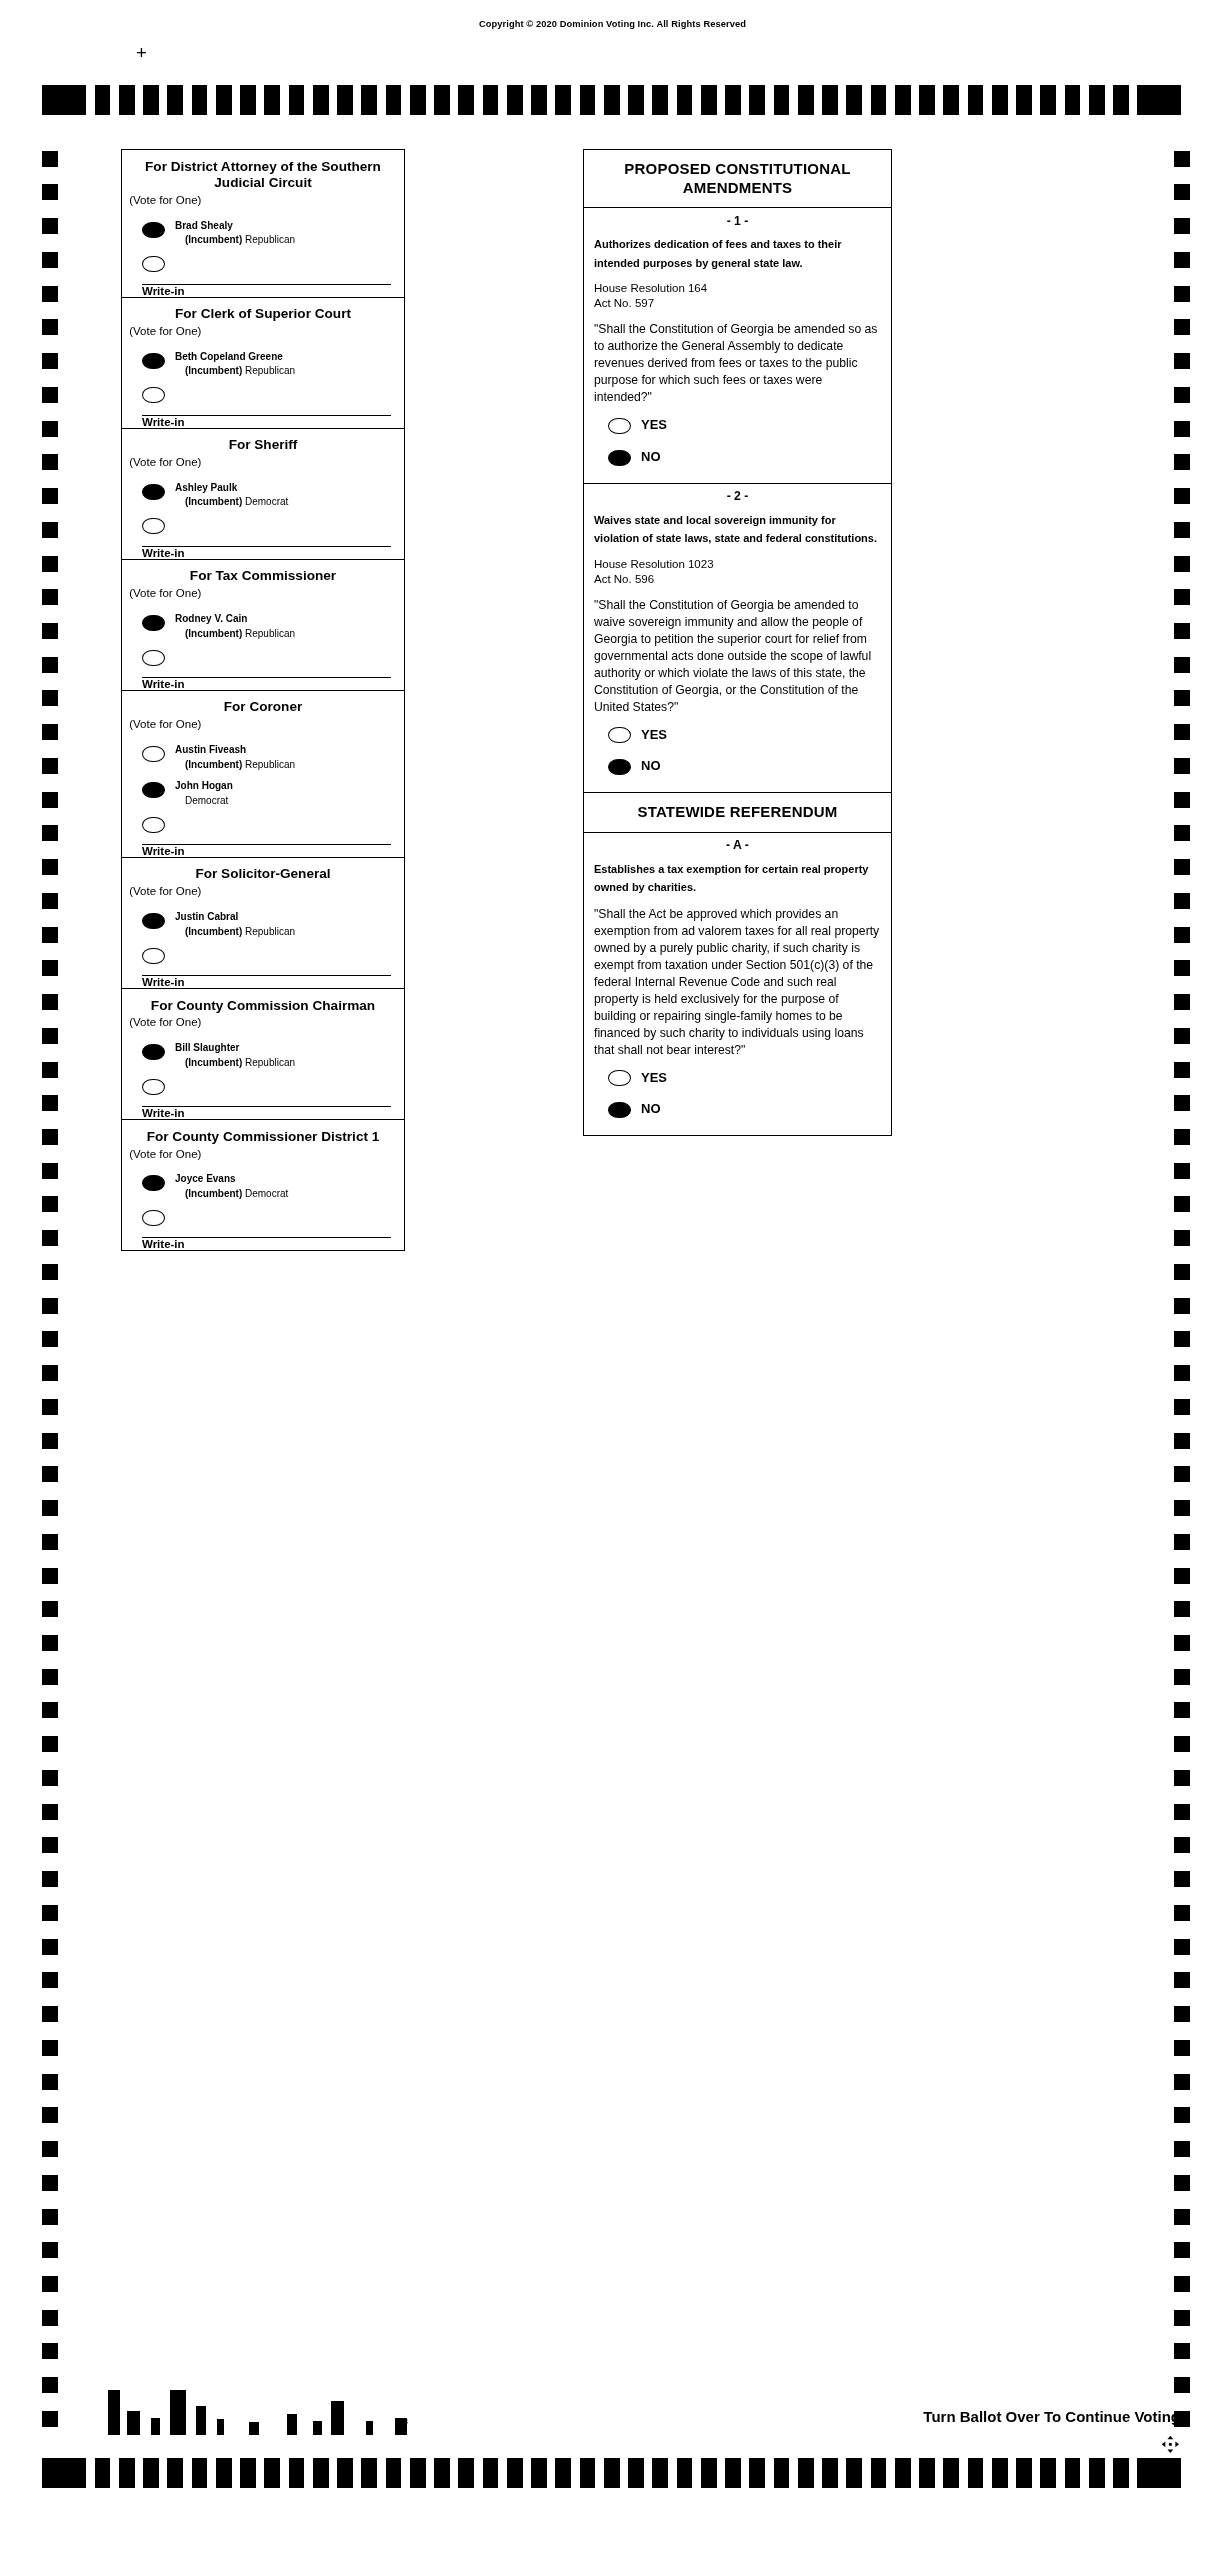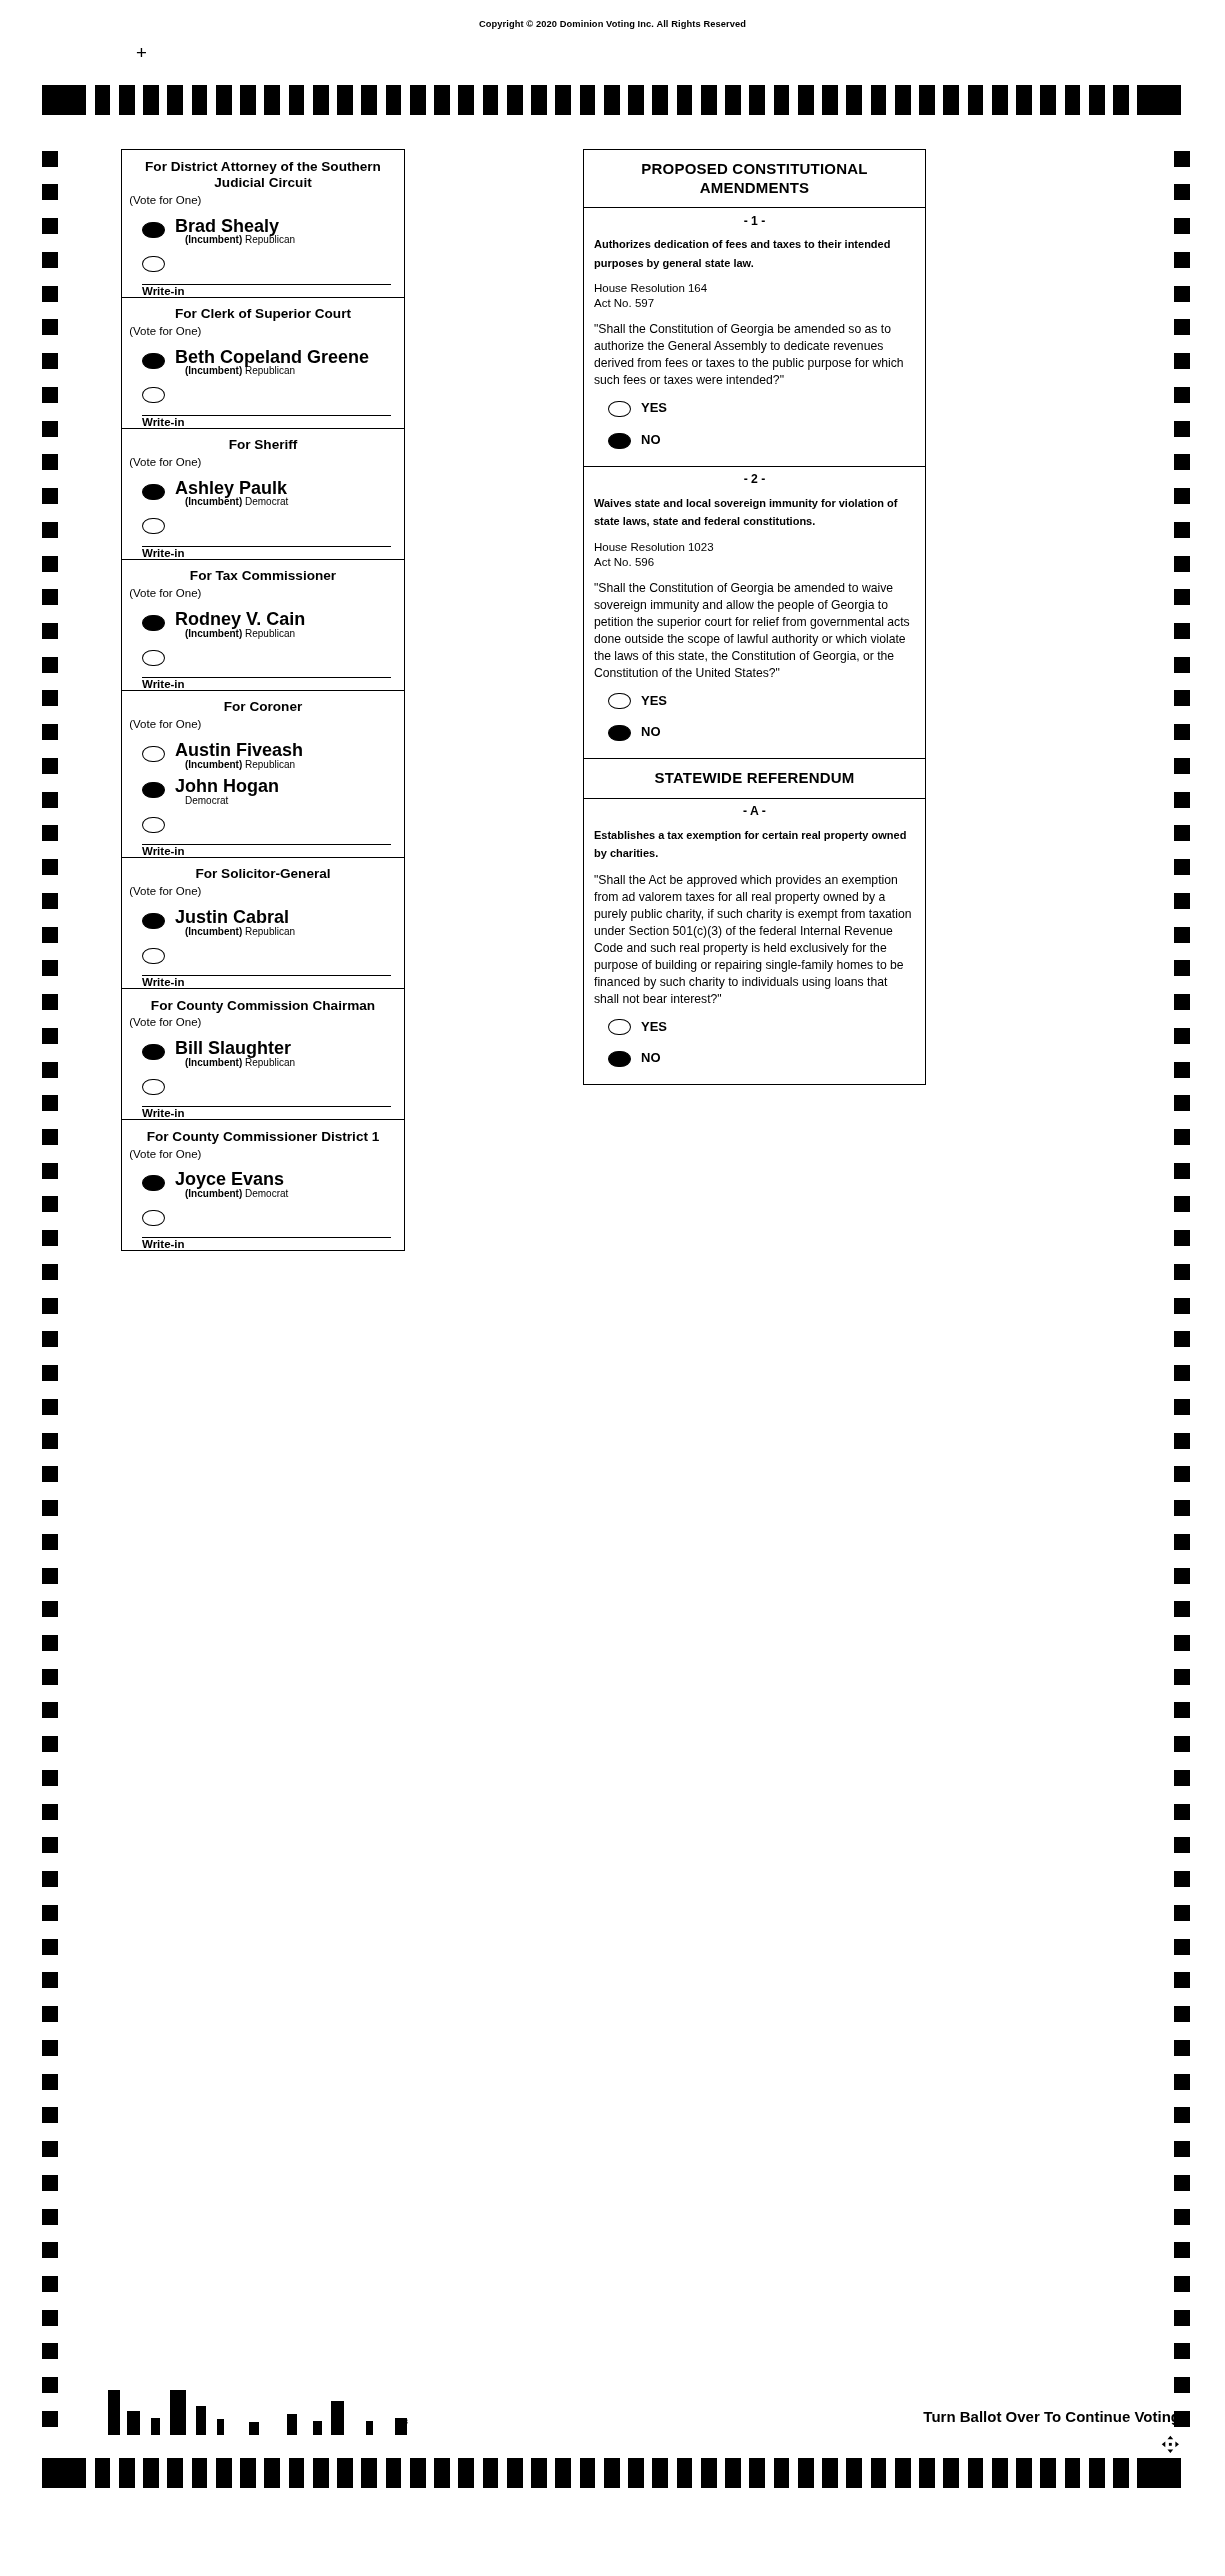--- a/index.html
+++ b/index.html
@@ -66,21 +66,21 @@
     position: absolute;
     top: 149px;
     left: 121px;
     width: 718px;
   }
   .col {
     position: absolute;
     top: 0;
   }
   .col-left { left: 0; width: 284px; }
-  .col-right { left: 462px; width: 343px; }
+  .col-right { left: 462px; width: 309px; }
 
   .contest {
     border: 1.4px solid #000;
     border-bottom: none;
     box-sizing: border-box;
     padding: 0;
   }
   .contest:last-child { border-bottom: 1.4px solid #000; }
 
   .contest-head {
@@ -110,21 +110,21 @@
     top: 7.2px;
     width: 23px;
     height: 16px;
     border: 1.4px solid #000;
     border-radius: 11.5px / 8.6px;
     box-sizing: border-box;
     background: #fff;
   }
   .oval.filled { background: #000; }
   .cand-name {
-    font-size: 18px;
+    font-size: 10px;
     font-weight: bold;
     line-height: 14.4px;
   }
   .cand-party {
     font-size: 10px;
     line-height: 13px;
     padding-left: 10px;
   }
   .cand-party .inc { font-weight: bold; }
 

